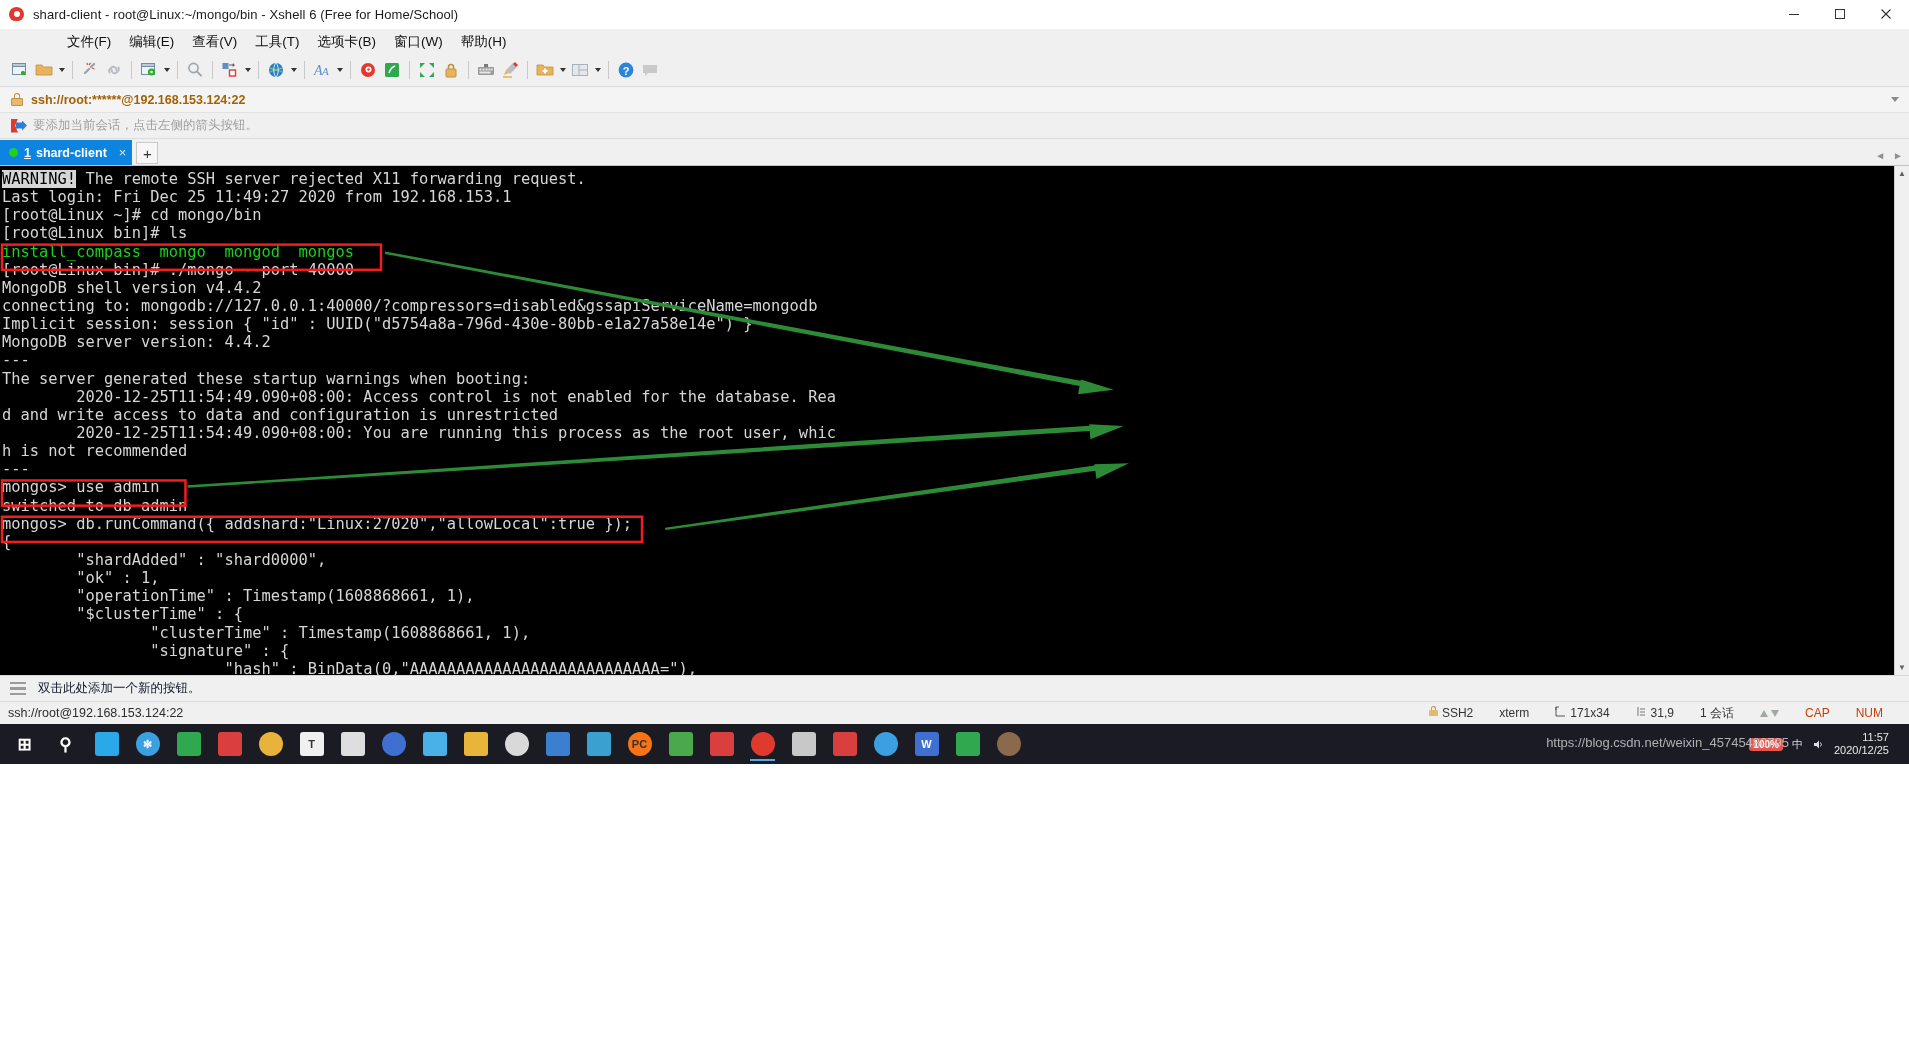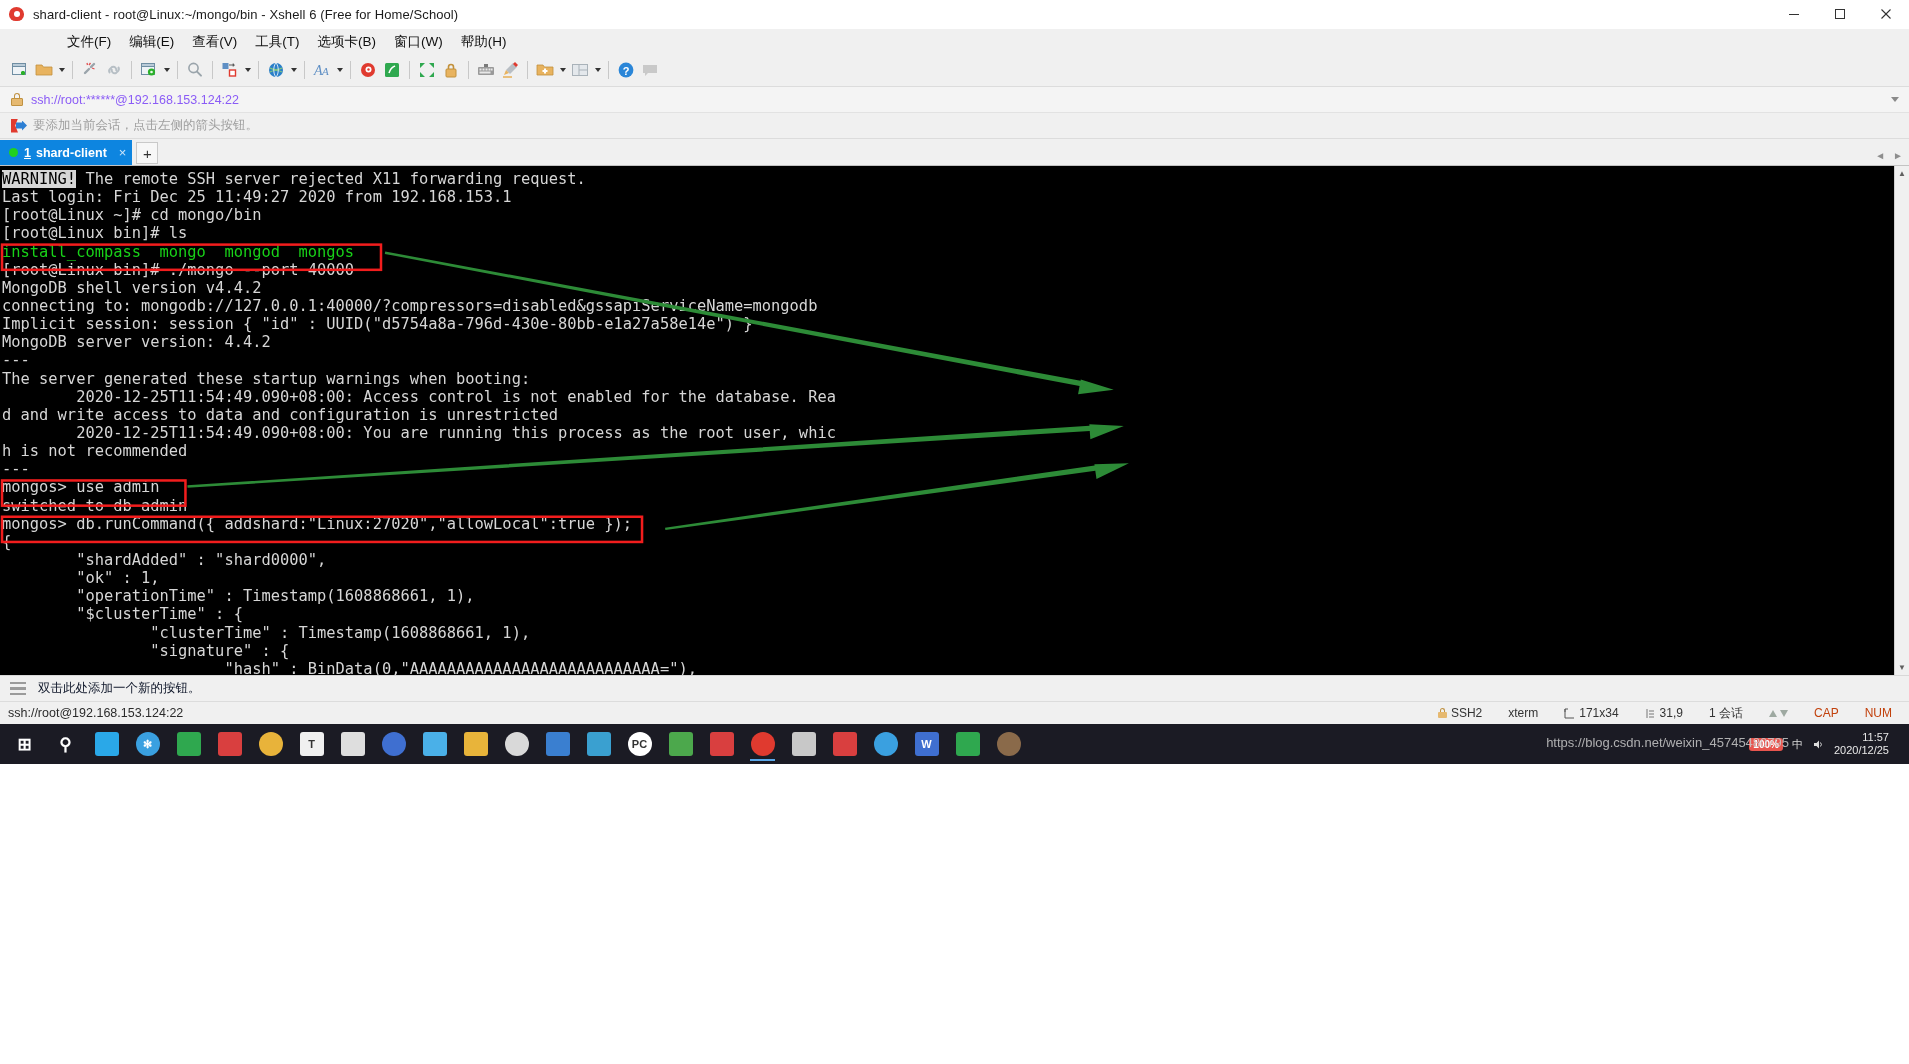--- a/index.html
+++ b/index.html
@@ -103,21 +103,21 @@
   .lock-ico { width: 12px; height: 13px; position: relative; flex:0 0 12px; margin-right: 8px;}
   .lock-ico .body {
     position: absolute; left: 0; bottom: 0; width: 12px; height: 8px;
     background: #e6b970; border: 1px solid #c09242; border-radius: 1px;
   }
   .lock-ico .shackle {
     position: absolute; left: 3px; top: 0; width: 6px; height: 6px;
     border: 1.5px solid #c09242; border-bottom: none;
     border-radius: 3px 3px 0 0;
   }
-  .addr-text { font-size: 12.5px; color: #8b5cf6; }
+  .addr-text { font-size: 12.5px; color: #a16207; font-weight: bold; }
   .addr-caret {
     margin-left: auto; margin-right: 10px;
     width: 0; height: 0;
     border-left: 4px solid transparent;
     border-right: 4px solid transparent;
     border-top: 5px solid #8a8a8a;
   }
 
   
   .hintbar {
@@ -221,27 +221,27 @@
   }
   .hamburger { width: 16px; display:flex; flex-direction:column; gap:3px; margin-right:12px; }
   .hamburger i { display:block; height:2.5px; background:#9b9b9b; }
   .quick-text { font-size: 12.5px; color: #0f172a; }
 
   
   .statusbar {
     height: 23px; flex: 0 0 23px;
     background: #f0f0f0;
     display: flex; align-items: center;
-    padding: 0 4px 0 8px;
+    padding: 0 13px 0 8px;
     font-size: 12px; color: #333;
     border-top: 1px solid #dcdcdc;
   }
   .sb-left { font-size: 12.5px; color: #2b2b2b; }
   .sb-right { margin-left: auto; display: flex; align-items: center; gap: 0; }
-  .sb-cell { padding: 0 13px; white-space: nowrap; display:flex; align-items:center; gap:4px;}
+  .sb-cell { padding: 0 13px; white-space: nowrap; display:flex; align-items:flex-start; gap:4px;}
   .sb-cell.dim { color: #c2410c; }
   .sb-lock { width:9px; height:10px; position:relative; display:inline-block; }
   .sb-lock .b { position:absolute; left:0; bottom:0; width:9px; height:6px; background:#e6b970; border-radius:1px;}
   .sb-lock .s { position:absolute; left:2px; top:0; width:5px; height:5px; border:1.3px solid #c09242; border-bottom:none; border-radius:3px 3px 0 0;}
   .updown { display:flex; gap:3px; }
   .updown i { width:0;height:0;border-left:4px solid transparent;border-right:4px solid transparent; }
   .updown .u { border-bottom:7px solid #9ea9a1; }
   .updown .d { border-top:7px solid #9ea9a1; }
 
   
@@ -626,21 +626,21 @@
       <div class="tb-icon">
         <div class="tb-sq" style="background: rgb(217, 217, 217); color: rgb(51, 51, 51); border-radius: 50%;"></div>
       </div>
       <div class="tb-icon">
         <div class="tb-sq" style="background: rgb(58, 127, 208); border-radius: 3px;"></div>
       </div>
       <div class="tb-icon">
         <div class="tb-sq" style="background: rgb(58, 160, 208); border-radius: 3px;"></div>
       </div>
       <div class="tb-icon">
-        <div class="tb-sq" style="background: #ffffff; color: rgb(51, 51, 51); border-radius: 50%; text-align: center;">PC</div>
+        <div class="tb-sq" style="background: #f97316; color: rgb(51, 51, 51); border-radius: 50%; text-align: center;">PC</div>
       </div>
       <div class="tb-icon">
         <div class="tb-sq" style="background: rgb(76, 168, 76); border-radius: 3px;"></div>
       </div>
       <div class="tb-icon">
         <div class="tb-sq" style="background: rgb(217, 63, 63); border-radius: 3px;"></div>
       </div>
       <div class="tb-icon active">
         <div class="tb-sq" style="background: rgb(224, 58, 47); border-radius: 50%;"></div>
       </div>

